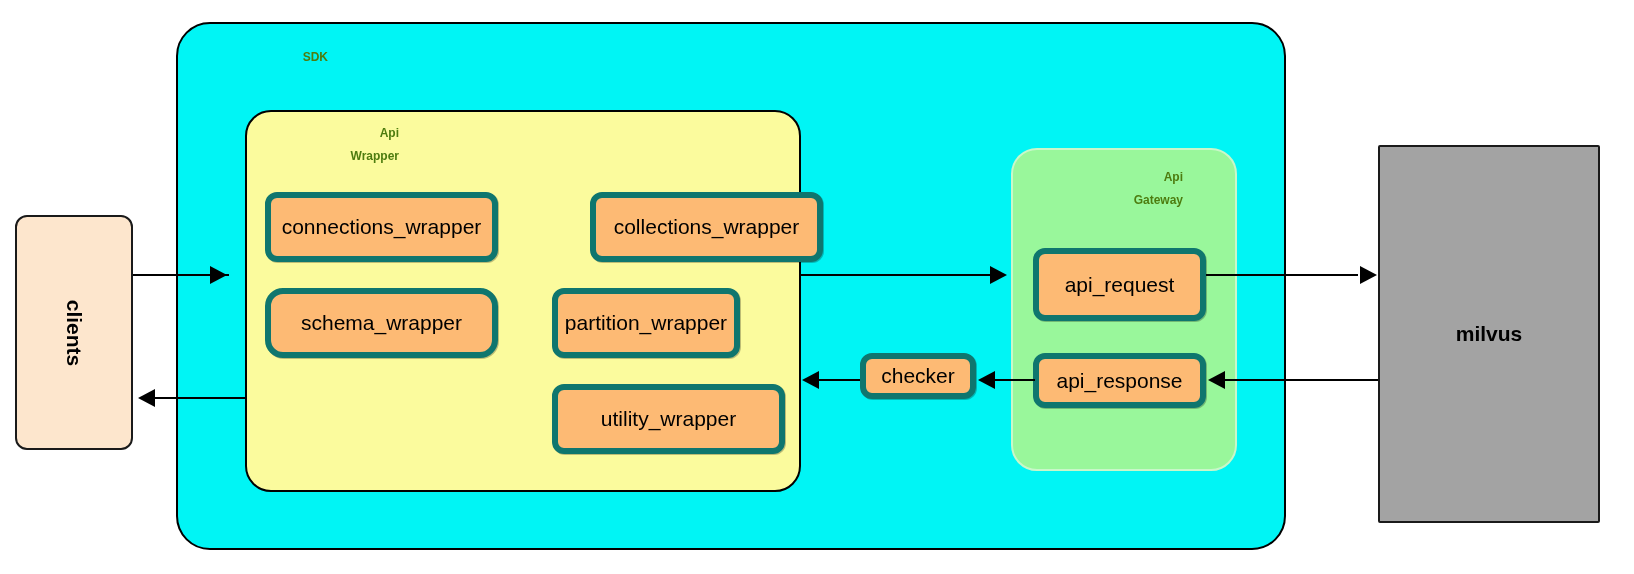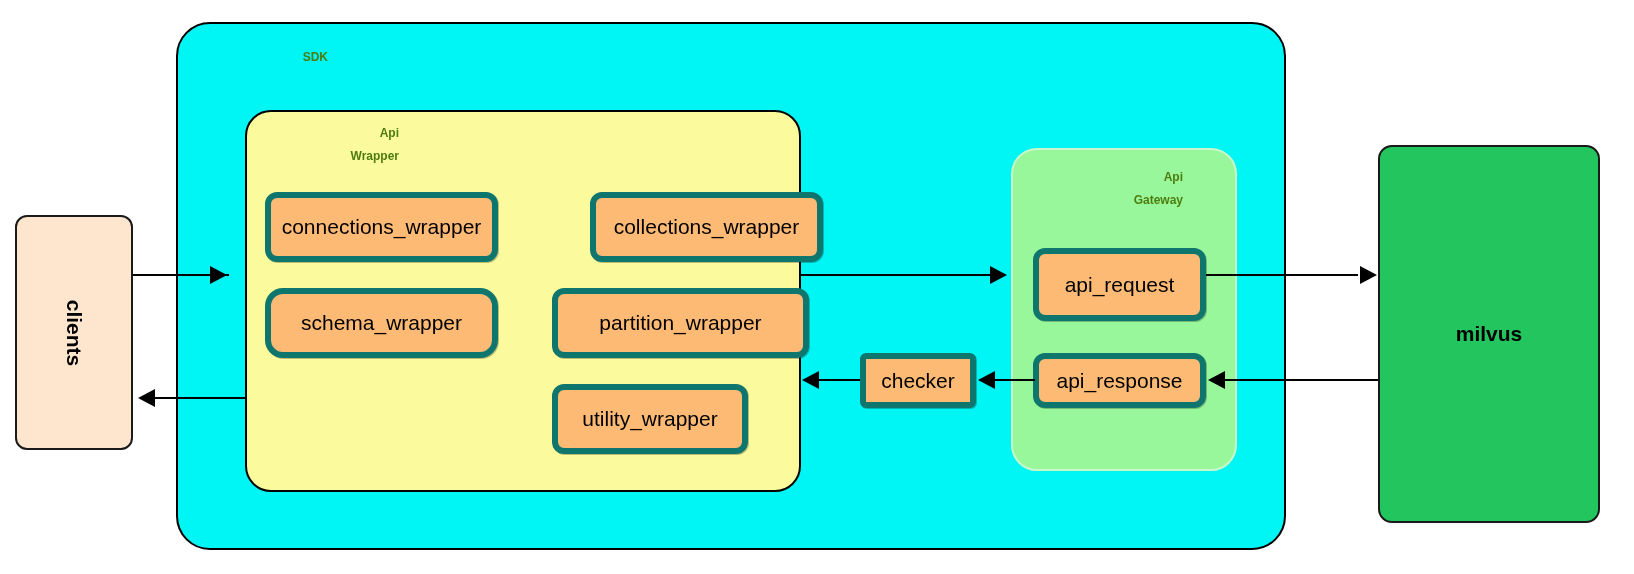--- a/index.html
+++ b/index.html
@@ -87,23 +87,23 @@
   .vertical-label {
     transform: rotate(90deg);
     white-space: nowrap;
     font-weight: bold;
     font-size: 21px;
     color: #000000;
   }
 
   
   .node-milvus {
-    background: #22c55e;
+    background: #a3a3a3;
     border: 2px solid #1a1a1a;
-    border-radius: 14px;
+    border-radius: 2px;
     font-weight: bold;
     font-size: 21px;
   }
 
   
   .connector {
     position: absolute;
     pointer-events: none;
   }
   .conn-line {
@@ -140,35 +140,35 @@
     <div class="container-title" style="left:12px; top:10px; width:140px;">Api
 Wrapper</div>
   </div>
 
   <div class="box node" style="left:265px; top:192px; width:233px; height:70px;">connections_wrapper</div>
 
   <div class="box node" style="left:552px; top:192px; width:233px; height:70px;margin-left:38px;">collections_wrapper</div>
 
   <div class="box node" style="left:265px; top:288px; width:233px; height:70px;border-radius:18px;">schema_wrapper</div>
 
-  <div class="box node" style="left:552px; top:288px; width:257px; height:70px;">partition_wrapper</div>
-
-
-  <div class="box node" style="left:552px; top:384px; width:196px; height:70px;text-align:right;">utility_wrapper</div>
+  <div class="box node" style="left:552px; top:288px; width:188px; height:70px;">partition_wrapper</div>
+
+
+  <div class="box node" style="left:552px; top:384px; width:233px; height:70px;text-align:right;">utility_wrapper</div>
 
   <div class="box container-gateway" style="left:1011px; top:148px; width:226px; height:323px;">
     <div class="container-title" style="left:20px; top:16px; width:150px;">Api
 Gateway</div>
   </div>
 
   <div class="box node" style="left:1033px; top:248px; width:173px; height:73px;">api_request</div>
 
   <div class="box node" style="left:1033px; top:353px; width:173px; height:55px;">api_response</div>
 
-  <div class="box node" style="left:860px; top:353px; width:116px; height:55px;border-radius:6px;">checker</div>
+  <div class="box node" style="left:860px; top:353px; width:116px; height:46px;">checker</div>
 
   <div class="box node-clients" style="left:15px; top:215px; width:118px; height:235px;">
     <span class="vertical-label">clients</span>
   </div>
 
   <div class="box node-milvus" style="left:1378px; top:145px; width:222px; height:378px;">milvus</div>
 
   <div class="connector">
     <div class="conn-line" style="left:133px; top:274px; width:96px;"></div>
     <div class="arrowhead arrow-right" style="left:210px; top:266px;"></div>

